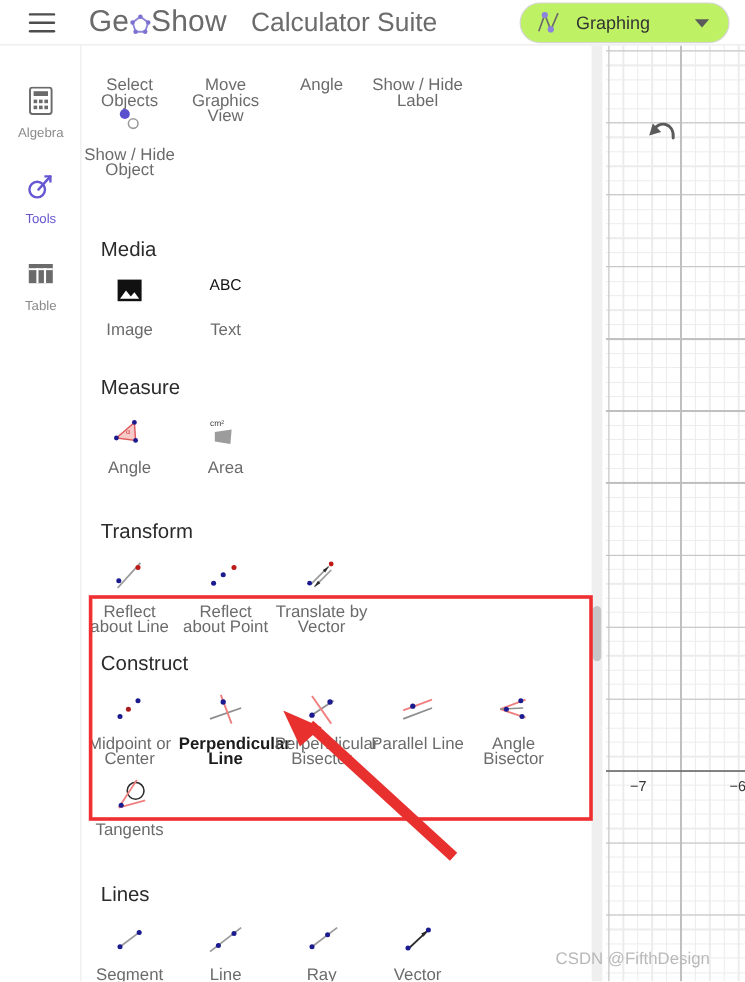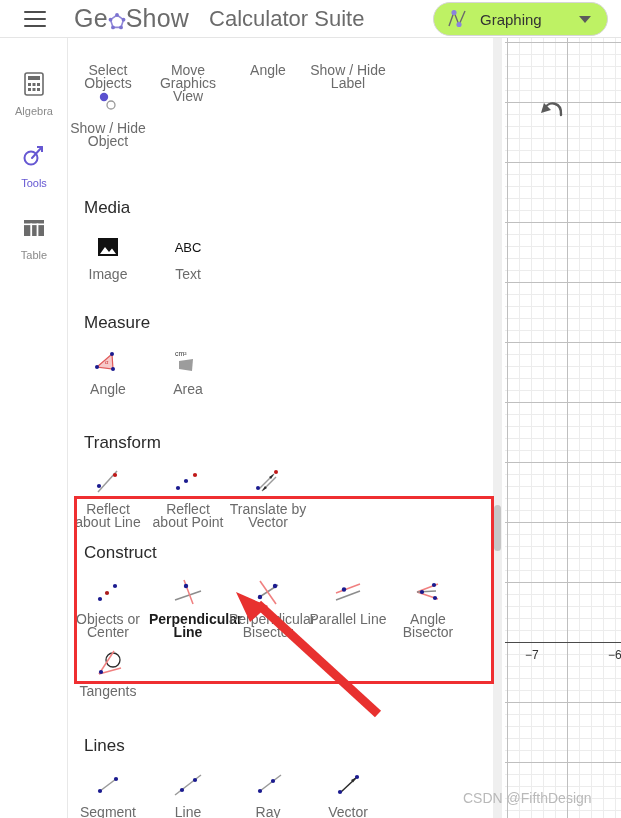--- a/index.html
+++ b/index.html
@@ -96,21 +96,21 @@
   }
   .tool-row { display: flex; flex-wrap: wrap; }
   .tool {
     width: 80px;
     display: flex; flex-direction: column; align-items: center;
     padding-top: 6px; padding-bottom: 2px;
     cursor: pointer;
   }
   .tool .t-icon {
     height: 34px; width: 40px;
-    display: flex; align-items: center; justify-content: center;
+    display: flex; justify-content: center;
   }
   .tool .t-label {
     margin-top: 4px;
     font-size: 14px; line-height: 13px; color: #6b6b6b;
     text-align: center; width: 78px;
   }
   .tool.sel .t-label { color: #1c1c1c; font-weight: bold; }
 
   
   .cut-row {
@@ -387,21 +387,21 @@
         <div class="sec-title" style="margin-top:30px;">Construct</div>
         <div class="tool-row">
           <div class="tool">
             <div class="t-icon">
               <svg width="36" height="30" viewBox="0 0 36 30">
                 <circle cx="10" cy="22" r="2.1" fill="#1b1b8f"></circle>
                 <circle cx="17" cy="16" r="2.1" fill="#ab1c1c"></circle>
                 <circle cx="25" cy="9" r="2.1" fill="#1b1b8f"></circle>
               </svg>
             </div>
-            <div class="t-label">Objects or Center</div>
+            <div class="t-label">Midpoint or Center</div>
           </div>
 
           <div class="tool sel">
             <div class="t-icon">
               <svg width="40" height="32" viewBox="0 0 40 32">
                 <line x1="7" y1="24" x2="33" y2="15" stroke="#8d8d8d" stroke-width="1.5"></line>
                 <line x1="16" y1="4" x2="25" y2="28" stroke="#f08080" stroke-width="1.6"></line>
                 <circle cx="18" cy="10" r="2.2" fill="#1b1b8f"></circle>
               </svg>
             </div>

